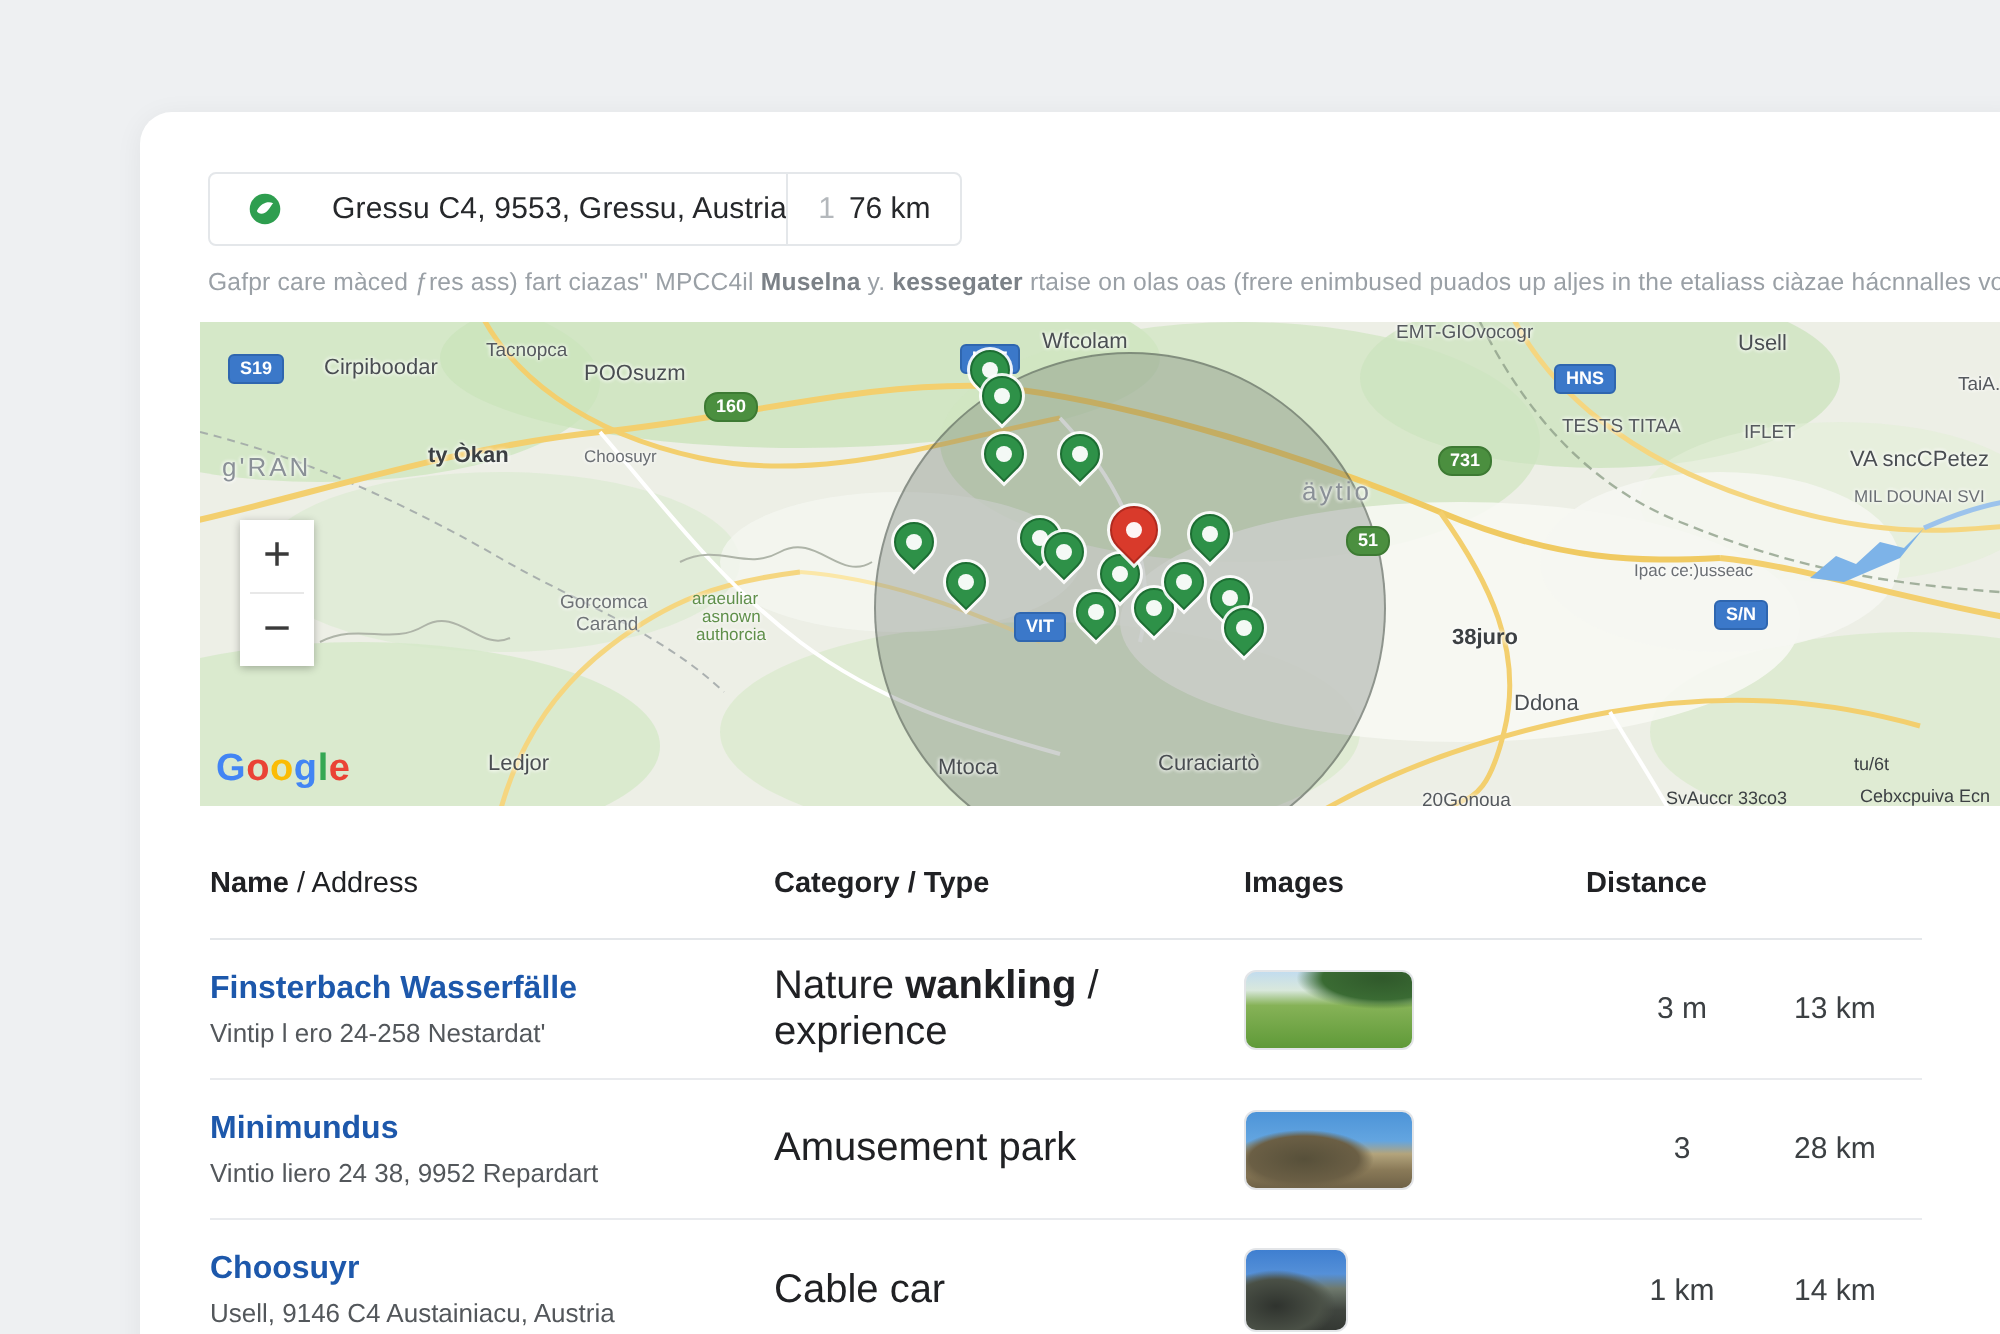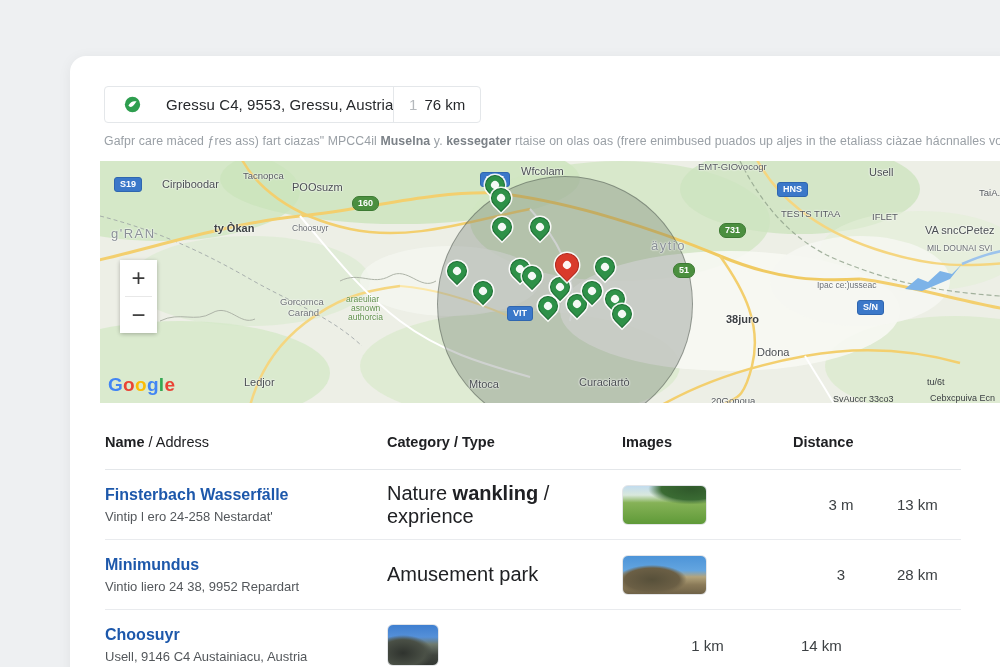--- a/index.html
+++ b/index.html
@@ -257,20 +257,21 @@
         </div>
       <div class="cell-d1">3</div>
       <div class="cell-d2">28 km</div>
     </div>
 
     <div class="t-row">
       <div class="cell-name">
         <div class="title">Choosuyr</div>
         <div class="sub">Usell, 9146 C4 Austainiacu, Austria</div>
       </div>
+      <div class="cell-cat"><span>Cable car</span><b></b><span></span></div>
       <div>
           <div class="thumb" data-img="gorge"></div>
         </div>
       <div class="cell-d1">1 km</div>
       <div class="cell-d2">14 km</div>
     </div>
   </div>
 </div>
 
 </body></html>

